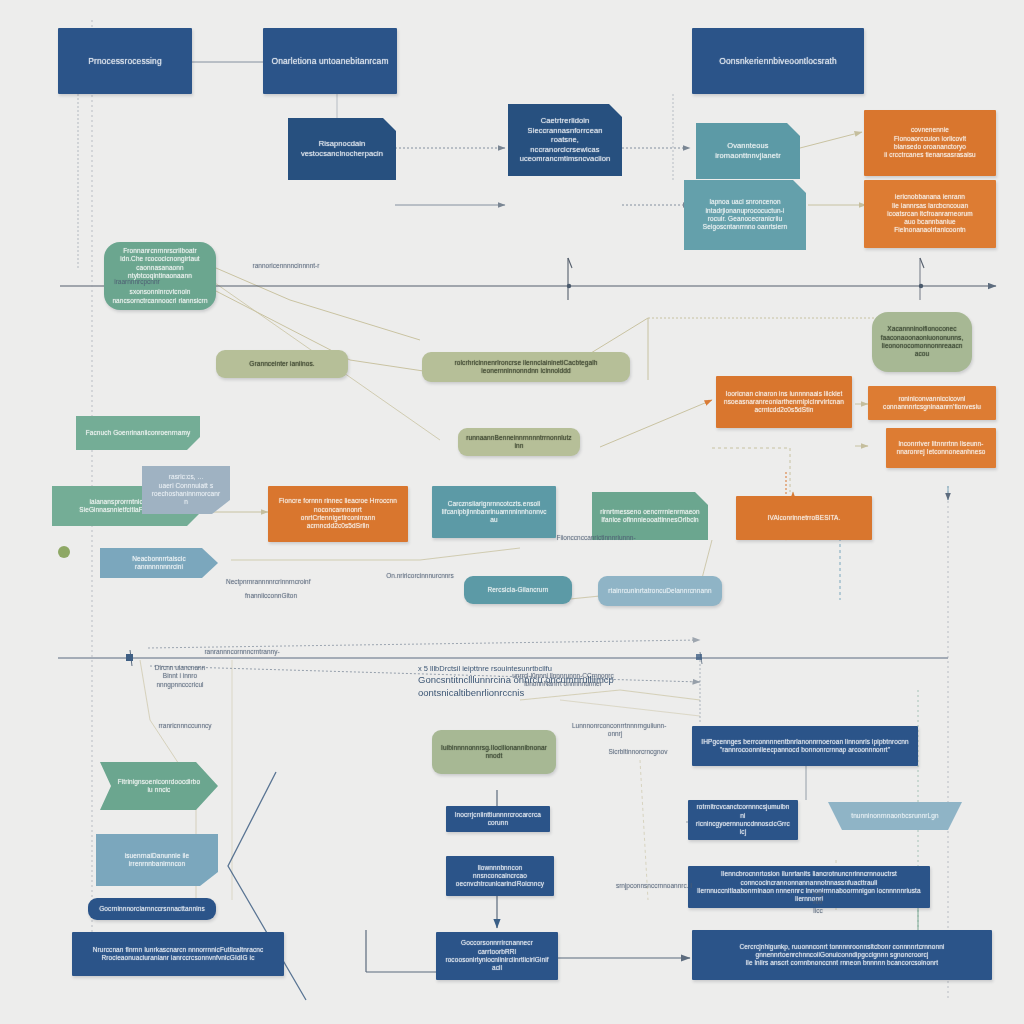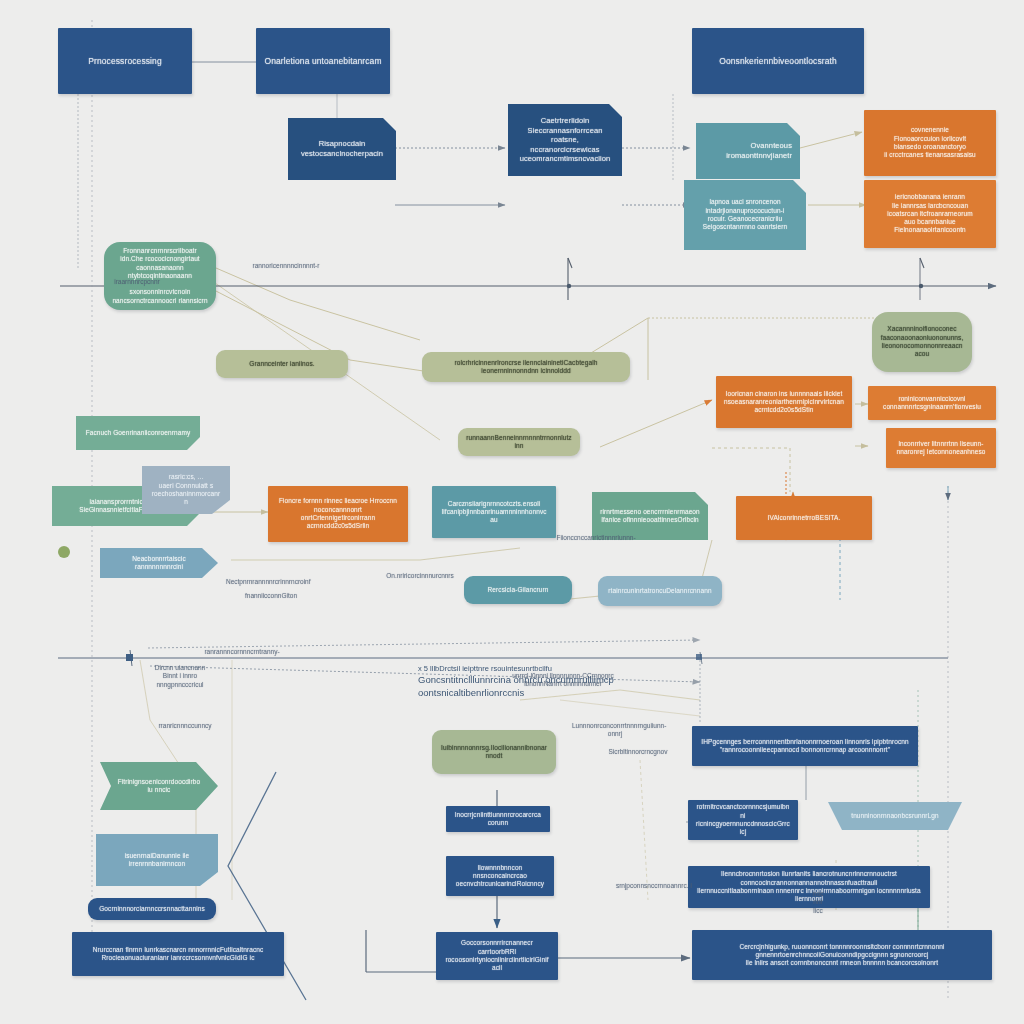--- a/index.html
+++ b/index.html
@@ -189,21 +189,21 @@
     <rect x="126" y="654" width="7" height="7" fill="#3f5f84"></rect>
     <rect x="696" y="654" width="6" height="6" fill="#3f5f84" opacity=".8"></rect>
     <circle cx="569" cy="286" r="2.2" fill="#4a5a6c"></circle>
     <circle cx="921" cy="286" r="2.2" fill="#4a5a6c"></circle>
   </svg>
 
   <div class="node c-navy sq t9" style="left:58px;top:28px;width:134px;height:66px;">
     <span class="blurtext" style="white-space: pre-line;">Prnocessrocessing</span>
   </div>
 
-  <div class="node c-navy sq t9" style="left:256px;top:28px;width:134px;height:66px;">
+  <div class="node c-navy sq t9" style="left:263px;top:28px;width:134px;height:66px;">
     <span class="blurtext" style="white-space: pre-line;">Onarletiona untoanebitanrcam</span>
   </div>
 
   <div class="node c-navy sq t9" style="left:692px;top:28px;width:172px;height:66px;">
     <span class="blurtext" style="white-space: pre-line;">Oonsnkeriennbiveoontlocsrath</span>
   </div>
 
   <div class="node c-navy2 notch t8" style="left:288px;top:118px;width:108px;height:62px;">
     <span class="blurtext" style="white-space: pre-line;">Risapnocdain
 vestocsanclnocherpacin</span>
@@ -211,21 +211,21 @@
 
 
   <div class="node c-navy2 notch t8" style="left:508px;top:104px;width:114px;height:72px;">
     <span class="blurtext" style="white-space: pre-line;">Caetrtrerlidoin
 Sieccrannasnforrcean
 roatsne, nccranorcicrsewicas
 uceomrancmtimsncvaciion</span>
   </div>
 
 
-  <div class="node c-teal notch t8" style="left:696px;top:123px;width:104px;height:56px;text-align:right;">
+  <div class="node c-teal notch t8" style="left:696px;top:123px;width:104px;height:56px;">
     <span class="blurtext" style="white-space: pre-line;">Ovannteous
 iromaonttnnvjianetr</span>
   </div>
 
   <div class="node c-teal2 notch t7" style="left:684px;top:180px;width:122px;height:70px;">
     <span class="blurtext" style="white-space: pre-line;">lapnoa uaci snroncenon
 intadrjionanuprococuctun-i
 rocuir. Geanocecranicriiu
 Seigoscntanrrnno oanrtsiern</span>
   </div>

